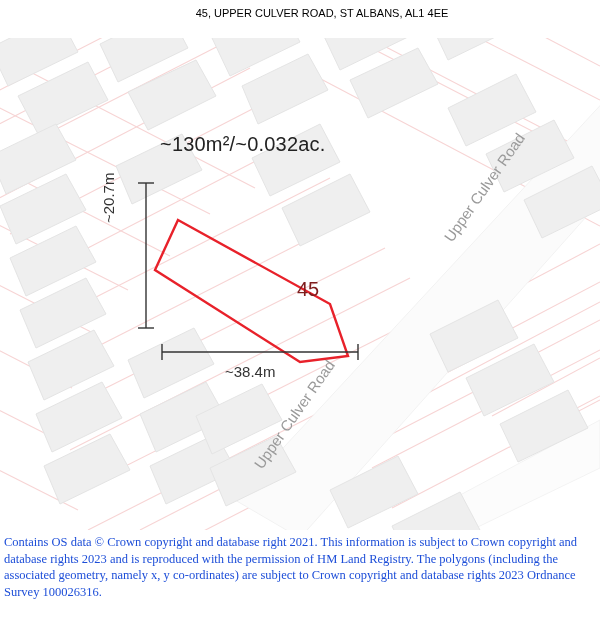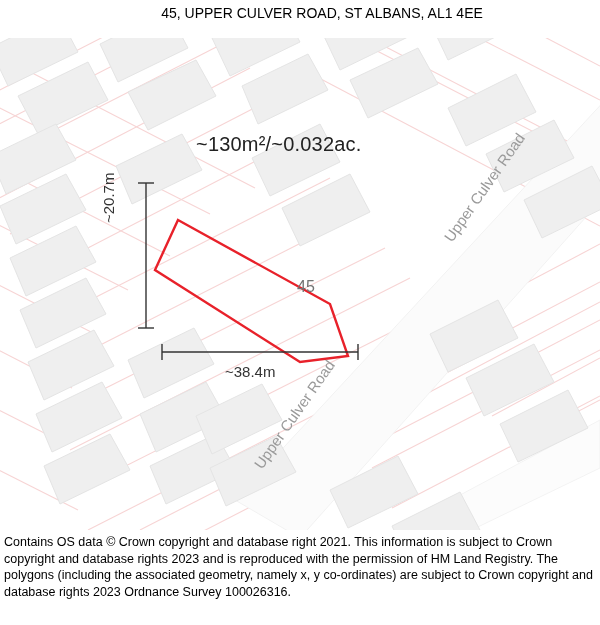--- a/index.html
+++ b/index.html
@@ -14,21 +14,21 @@
     color: #000000;
     overflow: hidden;
     position: relative;
   }
   .header {
     width: 600px;
     padding-top: 5px;
     text-align: center;
   }
   .header .title {
-    font-size: 14px;
+    font-size: 11px;
     line-height: 16px;
     color: #000;
     padding-left: 44px;
   }
   .header .subtitle {
     font-size: 12.5px;
     line-height: 16px;
     color: #000;
   }
   .map-wrap {
@@ -48,27 +48,26 @@
   .overlay-text {
     position: absolute;
     pointer-events: none;
   }
   .area-label {
     left: 160px;
     top: 95px;
     font-size: 20px;
     color: #222;
     letter-spacing: 0.2px;
-    margin-left: 36px;
   }
   .plot-number {
     left: 297px;
     top: 240px;
-    font-size: 16px;
-    color: #737373;
+    font-size: 20px;
+    color: #7f1d1d;
   }
   .dim-horizontal {
     left: 225px;
     top: 325px;
     font-size: 15px;
     color: #333;
   }
   .dim-vertical {
     left: 100px;
     top: 185px;
@@ -84,21 +83,22 @@
   }
   .footer {
     position: absolute;
     left: 0;
     top: 534px;
     width: 600px;
     padding: 0 4px;
     box-sizing: border-box;
     font-size: 12.5px;
     line-height: 16.5px;
-    color: #000000;
+    color: #1d4ed8;
+    font-family: Liberation Serif, serif;
   }
 </style>
 </head>
 <body>
 
 <div class="header">
   <div class="title">45, UPPER CULVER ROAD, ST ALBANS, AL1 4EE</div>
 </div>
 
 <div class="map-wrap">

